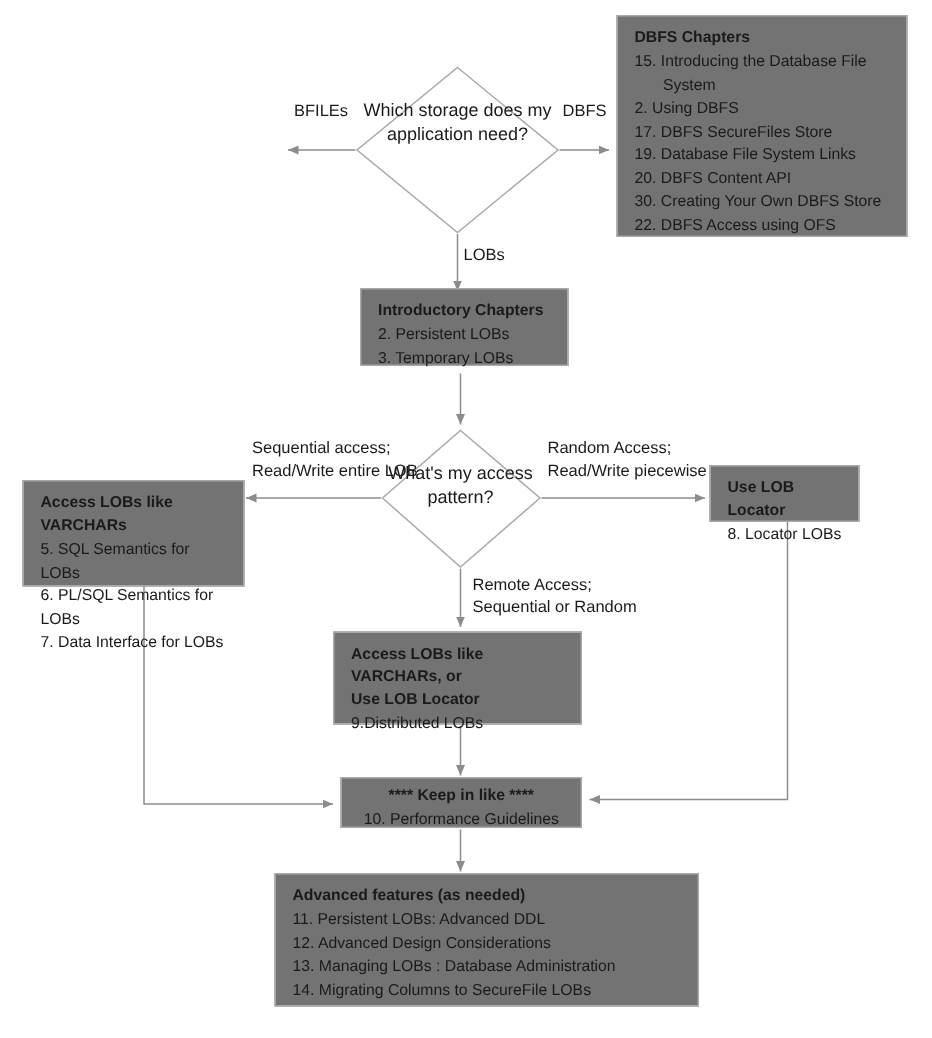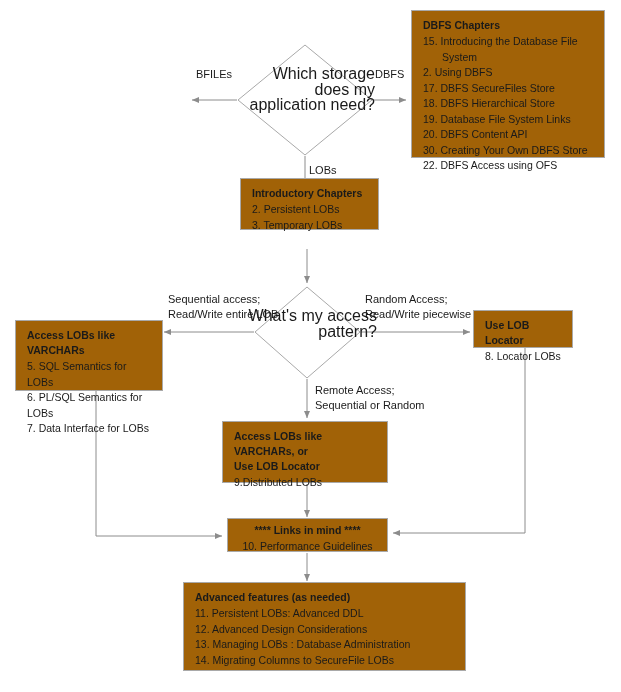--- a/index.html
+++ b/index.html
@@ -25,21 +25,21 @@
     position: absolute;
     left: 0; top: 0;
     width: 621px;
     height: 692px;
     pointer-events: none;
   }
   .box {
     position: absolute;
     box-sizing: border-box;
     border: 1px solid #a9a9a9;
-    background: #a16207;
+    background: #737373;
     padding: 7px 9px 8px 11px;
   }
   .box .title {
     font-weight: bold;
     font-size: 10.5px;
     line-height: 15px;
     margin-bottom: 1px;
     white-space: pre-line;
   }
   .box .item {
@@ -55,23 +55,23 @@
     display: block;
     padding-left: 16px;
     text-indent: -16px;
   }
   .hang.wide {
     padding-left: 19px;
     text-indent: -19px;
   }
   .diamond-label {
     position: absolute;
-    font-size: 16px;
+    font-size: 12px;
     line-height: 15.5px;
-    text-align: right;
+    text-align: center;
     width: 140px;
     pointer-events: none;
   }
   .edge-label {
     position: absolute;
     font-size: 11px;
     line-height: 15px;
     white-space: pre-line;
     color: #1a1a1a;
   }
@@ -119,28 +119,27 @@
 does my
 application
 need?</div>
 
 
   <div class="box" style="left:411px; top:10px; width:194px; height:148px;">
     <div class="title">DBFS Chapters</div>
     <div class="item"><span class="hang wide">15.  Introducing the Database File System</span></div>
     <div class="item"><span class="hang wide">2.  Using DBFS</span></div>
     <div class="item"><span class="hang wide">17.  DBFS SecureFiles Store</span></div>
-    <div class="item"><span class="hang wide">18.  DBFS Hierarchical Store</span></div>
     <div class="item"><span class="hang wide">19.  Database File System Links</span></div>
     <div class="item"><span class="hang wide">20.  DBFS Content API</span></div>
     <div class="item"><span class="hang wide">30.  Creating Your Own DBFS Store</span></div>
     <div class="item"><span class="hang wide">22.  DBFS Access using OFS</span></div>
   </div>
 
-  <div class="box" style="left:240px; top:178px; width:139px; height:52px;">
+  <div class="box" style="left:240px; top:192px; width:139px; height:52px;">
     <div class="title">Introductory Chapters</div>
     <div class="item">2. Persistent LOBs</div>
     <div class="item">3. Temporary LOBs</div>
   </div>
 
   <div class="diamond-label" style="left:237px; top:308px; width:140px;">What's
 my access
 pattern?</div>
 
   <div class="box" style="left:15px; top:276px; width:148px; height:71px;margin-top:44px;">
@@ -155,21 +154,21 @@
     <div class="item">8. Locator LOBs</div>
   </div>
 
   <div class="box" style="left:222px; top:421px; width:166px; height:62px;">
     <div class="title">Access LOBs like VARCHARs, or
 Use LOB Locator</div>
     <div class="item">9.Distributed LOBs</div>
   </div>
 
   <div class="box centered" style="left:227px; top:518px; width:161px; height:34px; padding:4px 6px;">
-    <div class="title">**** Links in mind ****</div>
+    <div class="title">**** Keep in like ****</div>
     <div class="item">10. Performance Guidelines</div>
   </div>
 
   <div class="box" style="left:183px; top:582px; width:283px; height:89px;">
     <div class="title">Advanced features (as needed)</div>
     <div class="item">11. Persistent LOBs: Advanced DDL</div>
     <div class="item">12. Advanced Design Considerations</div>
     <div class="item">13. Managing LOBs :  Database Administration</div>
     <div class="item">14. Migrating Columns to SecureFile LOBs</div>
   </div>

